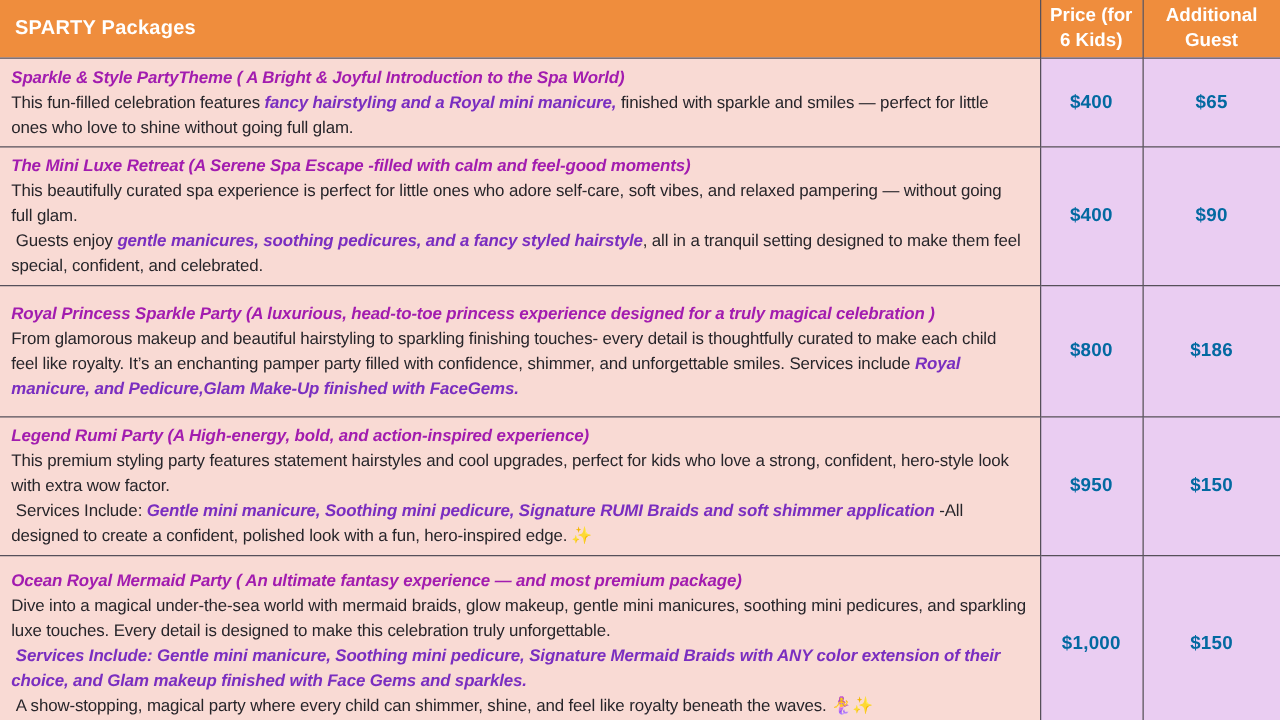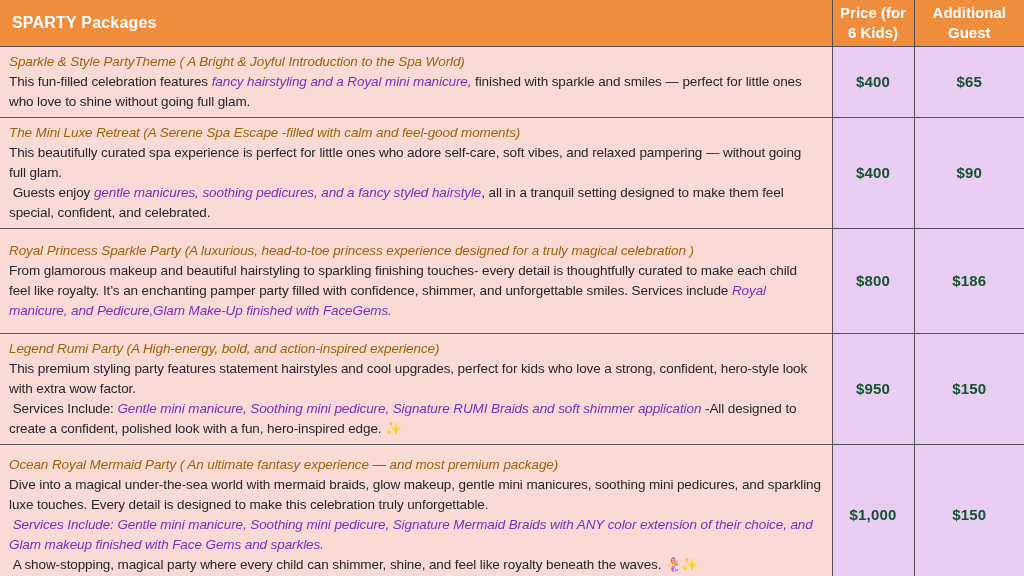--- a/index.html
+++ b/index.html
@@ -63,37 +63,37 @@
   td.desc {
     background: var(--desc-bg, #F9DAD4);
     vertical-align: middle;
     padding: 5px 10px 5px 9px;
     color: var(--text, #27252A);
     font-size: 13.5px;
     line-height: 20px;
     letter-spacing: -0.1px;
   }
   td.desc .title {
-    font-weight: normal;
+    font-weight: bold;
     font-style: italic;
-    color: #a16207;
+    color: #a21caf;
   }
   td.desc .body { white-space: pre-wrap; }
   td.desc .hl {
     color: var(--highlight, #7A2EC0);
-    font-weight: normal;
+    font-weight: bold;
     font-style: italic;
   }
   td.money {
     background: var(--price-bg, #EACDF2);
     text-align: center;
     vertical-align: middle;
     font-weight: bold;
     font-size: 15px;
-    color: #14532d;
+    color: #0369a1;
     letter-spacing: 0.2px;
   }
 </style>
 </head>
 <body>
 
 <div class="sheet">
   <table class="pricing">
     <colgroup>
       <col class="c-desc">

